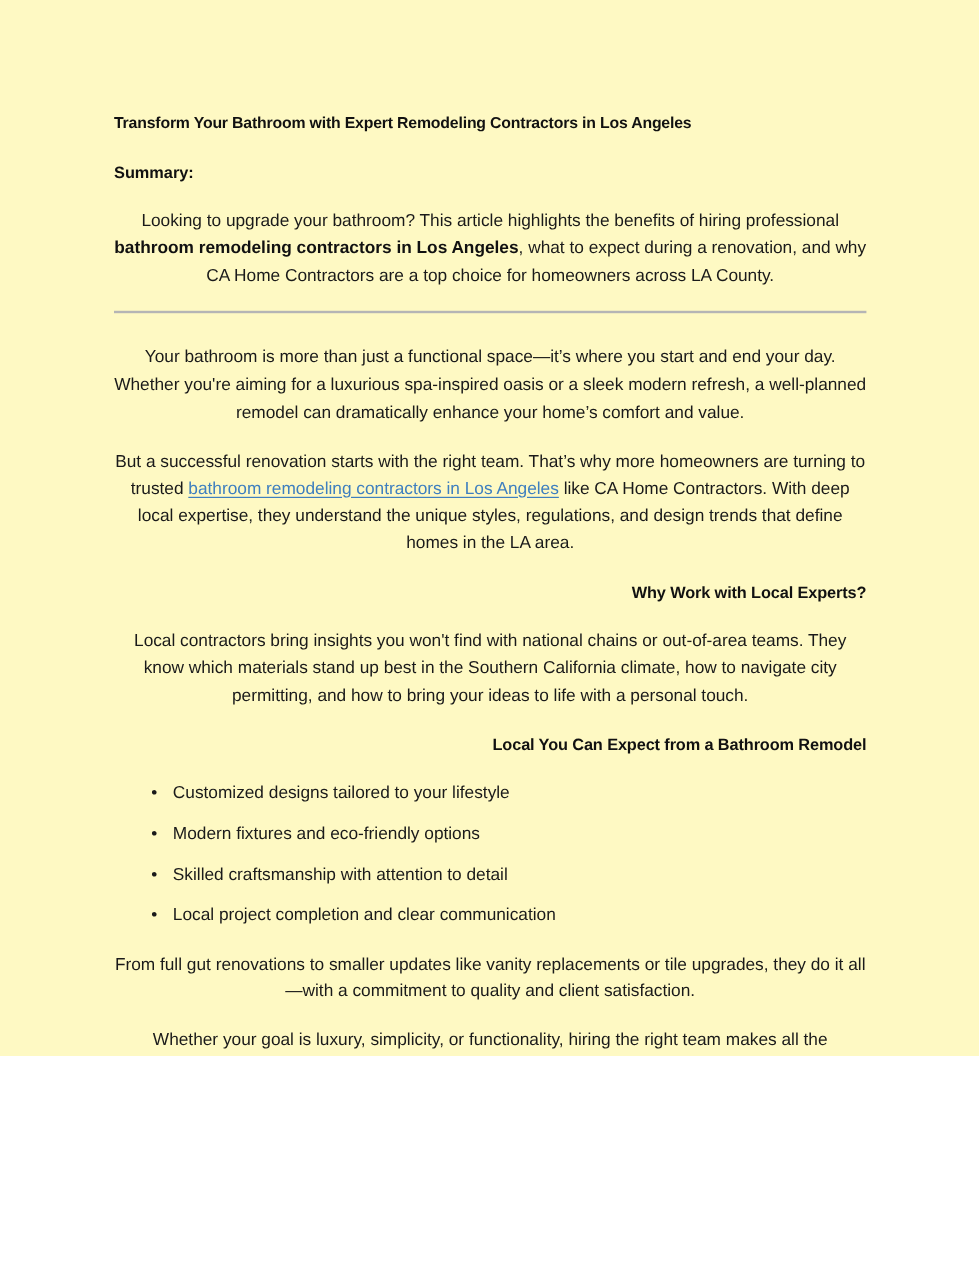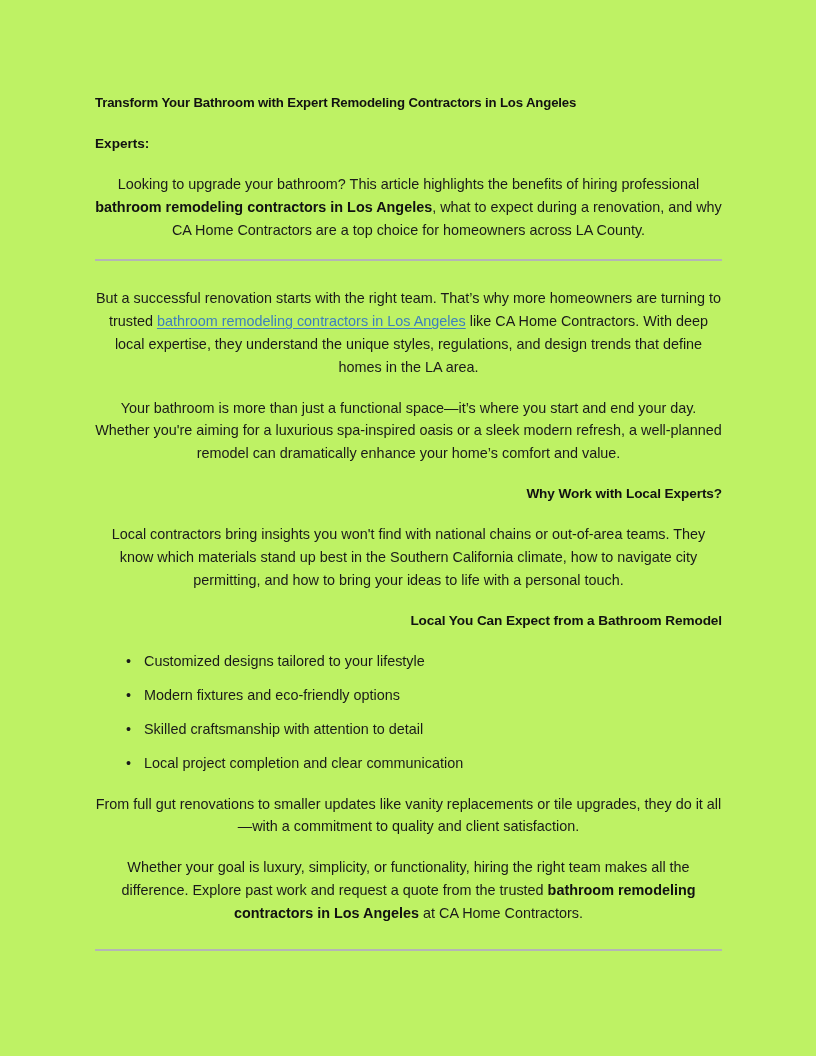--- a/index.html
+++ b/index.html
@@ -10,23 +10,23 @@
   body {
     width: 816px;
     height: 1056px;
     font-family: "Liberation Sans", "DejaVu Sans", sans-serif;
     color: #1a1a1a;
     -webkit-font-smoothing: antialiased;
   }
   .page {
     position: relative;
     width: 816px;
-    height: 1056px;
+    height: 880px;
     box-sizing: border-box;
-    background: #bef264;
+    background: #fef9c3;
     overflow: hidden;
   }
   .content {
     position: absolute;
     left: 95px;
     top: 92px;
     width: 627px;
   }
   .doc-title {
     font-size: 13.2px;
@@ -99,31 +99,31 @@
   }
 </style>
 </head>
 <body>
 
 <div class="page">
   <div class="content">
 
     <div class="doc-title">Transform Your Bathroom with Expert Remodeling Contractors in Los Angeles</div>
 
-    <div class="summary-label">Experts:</div>
+    <div class="summary-label">Summary:</div>
 
     <p class="para"><span>Looking to upgrade your bathroom? This article highlights the benefits of hiring professional </span><strong class="b">bathroom remodeling contractors in Los Angeles</strong><span>, what to expect during a renovation, and why CA Home Contractors are a top choice for homeowners across LA County.</span></p>
 
     <div class="rule-wrap-top">
       <hr class="rule">
     </div>
 
+    <p class="para">Your bathroom is more than just a functional space—it’s where you start and end your day. Whether you're aiming for a luxurious spa-inspired oasis or a sleek modern refresh, a well-planned remodel can dramatically enhance your home’s comfort and value.</p>
+
     <p class="para"><span>But a successful renovation starts with the right team. That’s why more homeowners are turning to trusted </span><a class="doclink" href="#">bathroom remodeling contractors in Los Angeles</a><span> like CA Home Contractors. With deep local expertise, they understand the unique styles, regulations, and design trends that define homes in the LA area.</span></p>
-
-    <p class="para">Your bathroom is more than just a functional space—it’s where you start and end your day. Whether you're aiming for a luxurious spa-inspired oasis or a sleek modern refresh, a well-planned remodel can dramatically enhance your home’s comfort and value.</p>
 
     <h2 class="section-head">Why Work with Local Experts?</h2>
 
     <p class="para">Local contractors bring insights you won't find with national chains or out-of-area teams. They know which materials stand up best in the Southern California climate, how to navigate city permitting, and how to bring your ideas to life with a personal touch.</p>
 
     <h2 class="section-head">Local You Can Expect from a Bathroom Remodel</h2>
 
 
     <ul class="bullets">
       <li><span class="dot">•</span><span>Customized designs tailored to your lifestyle</span></li>

